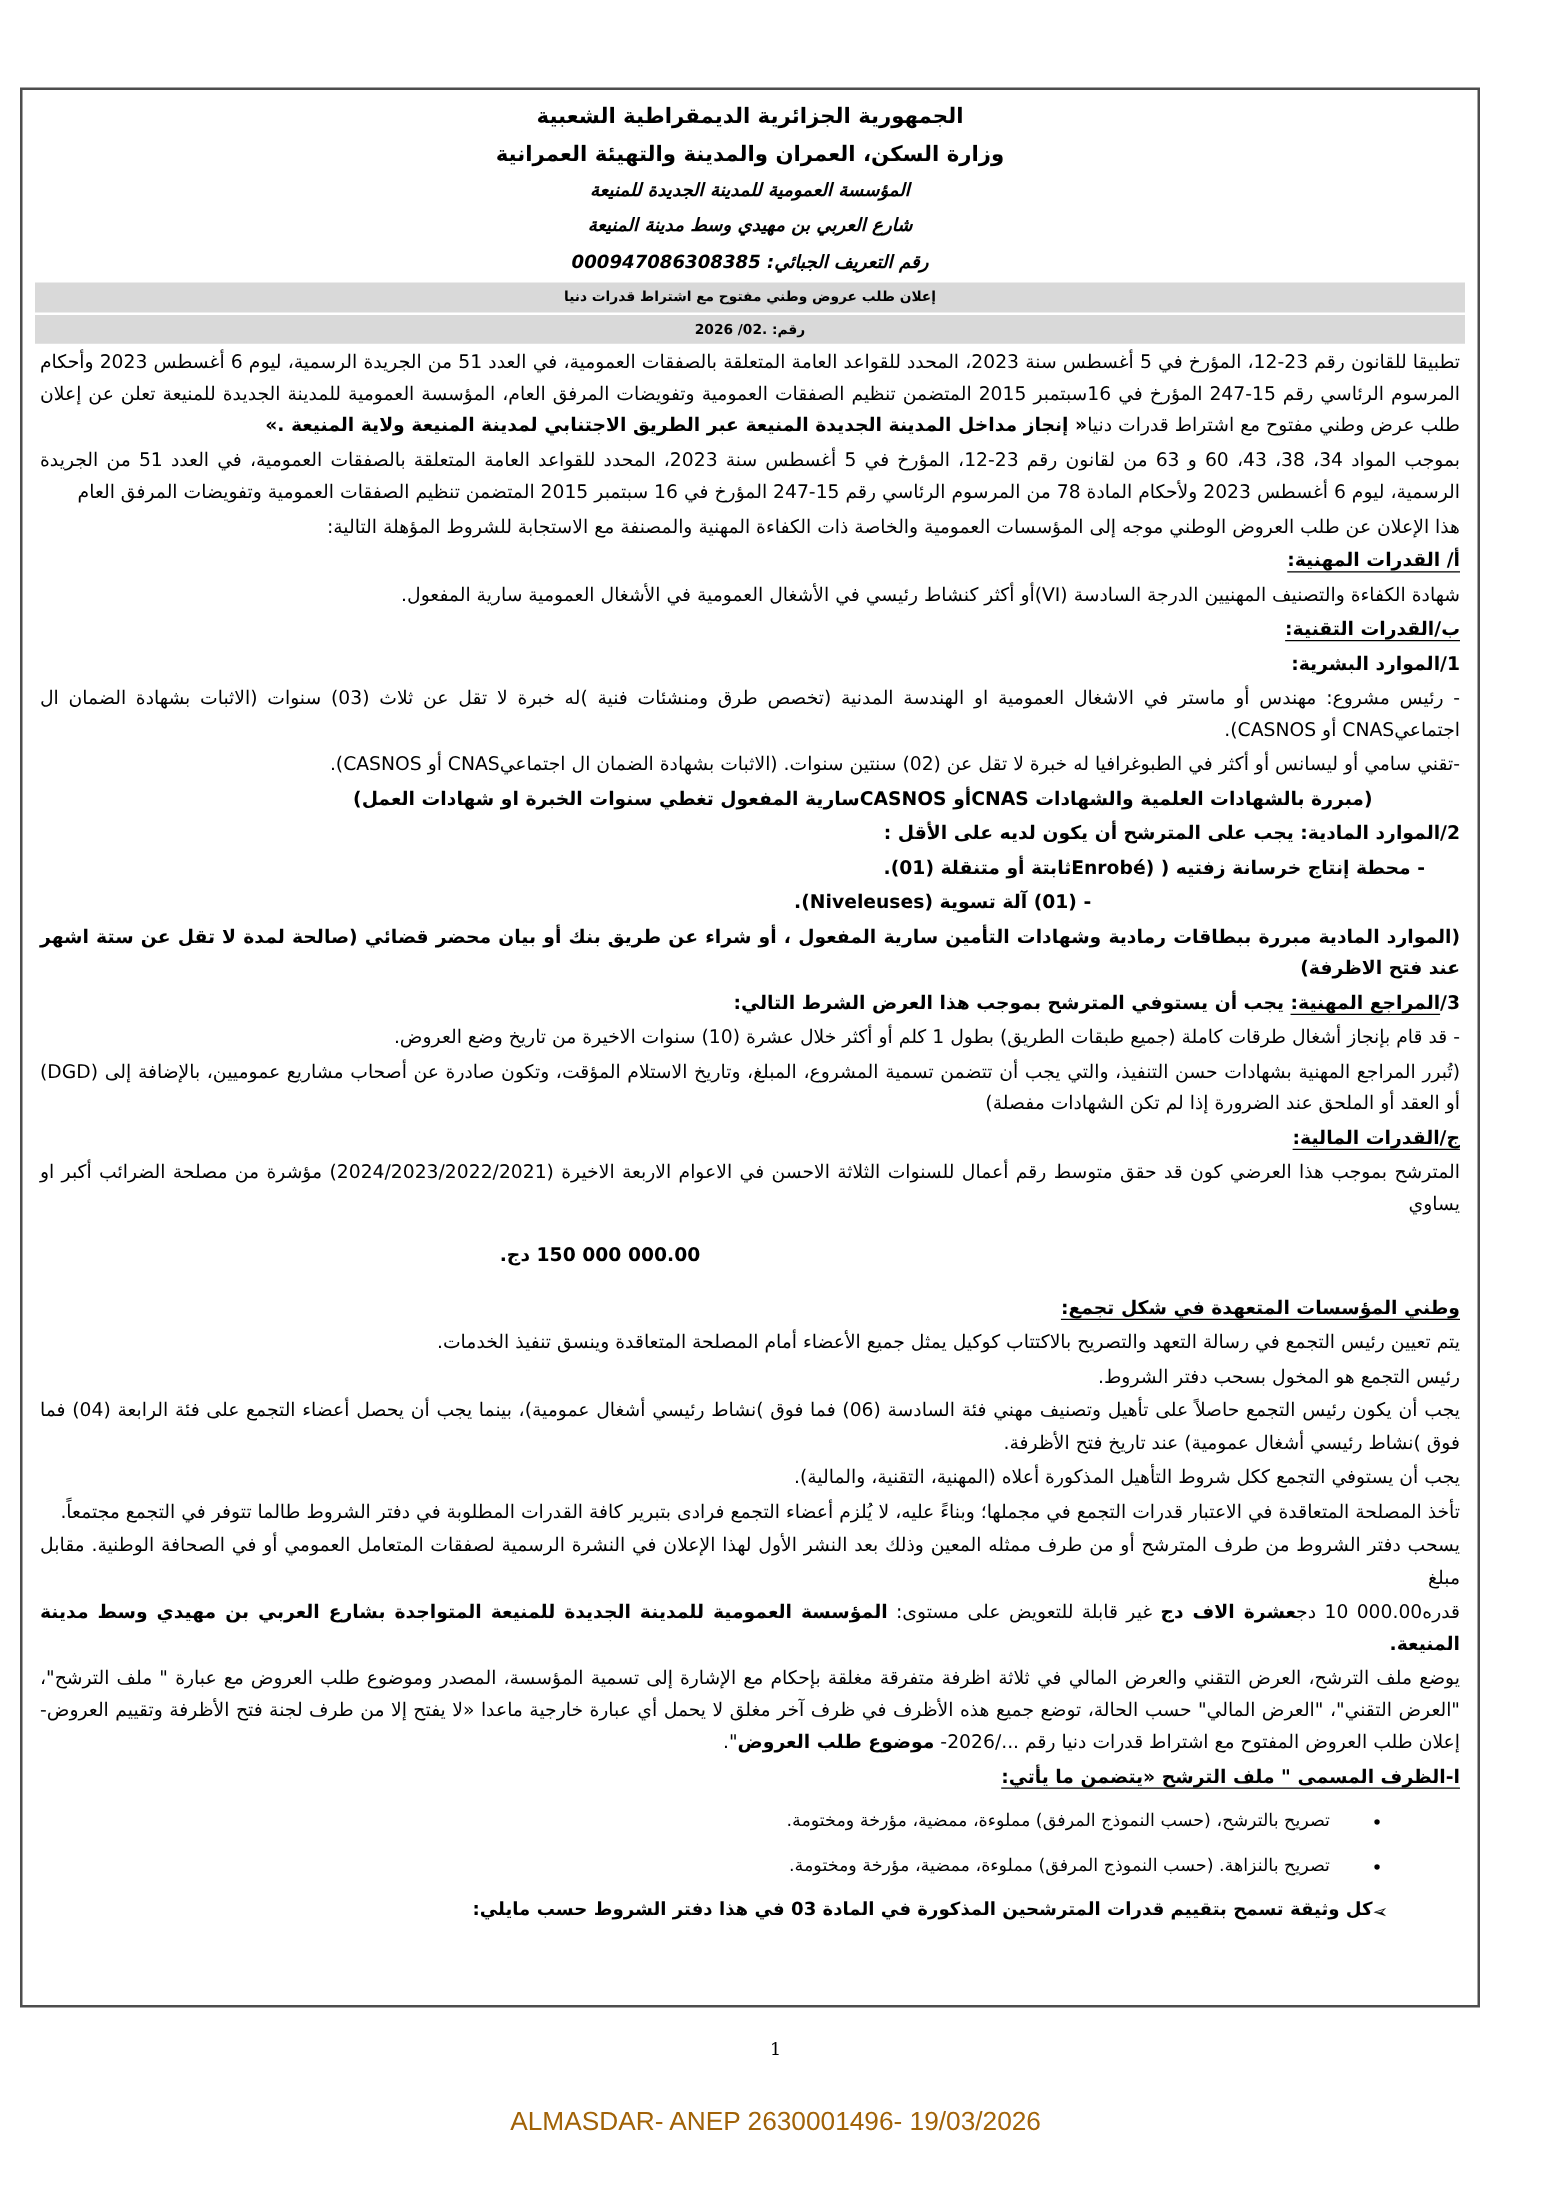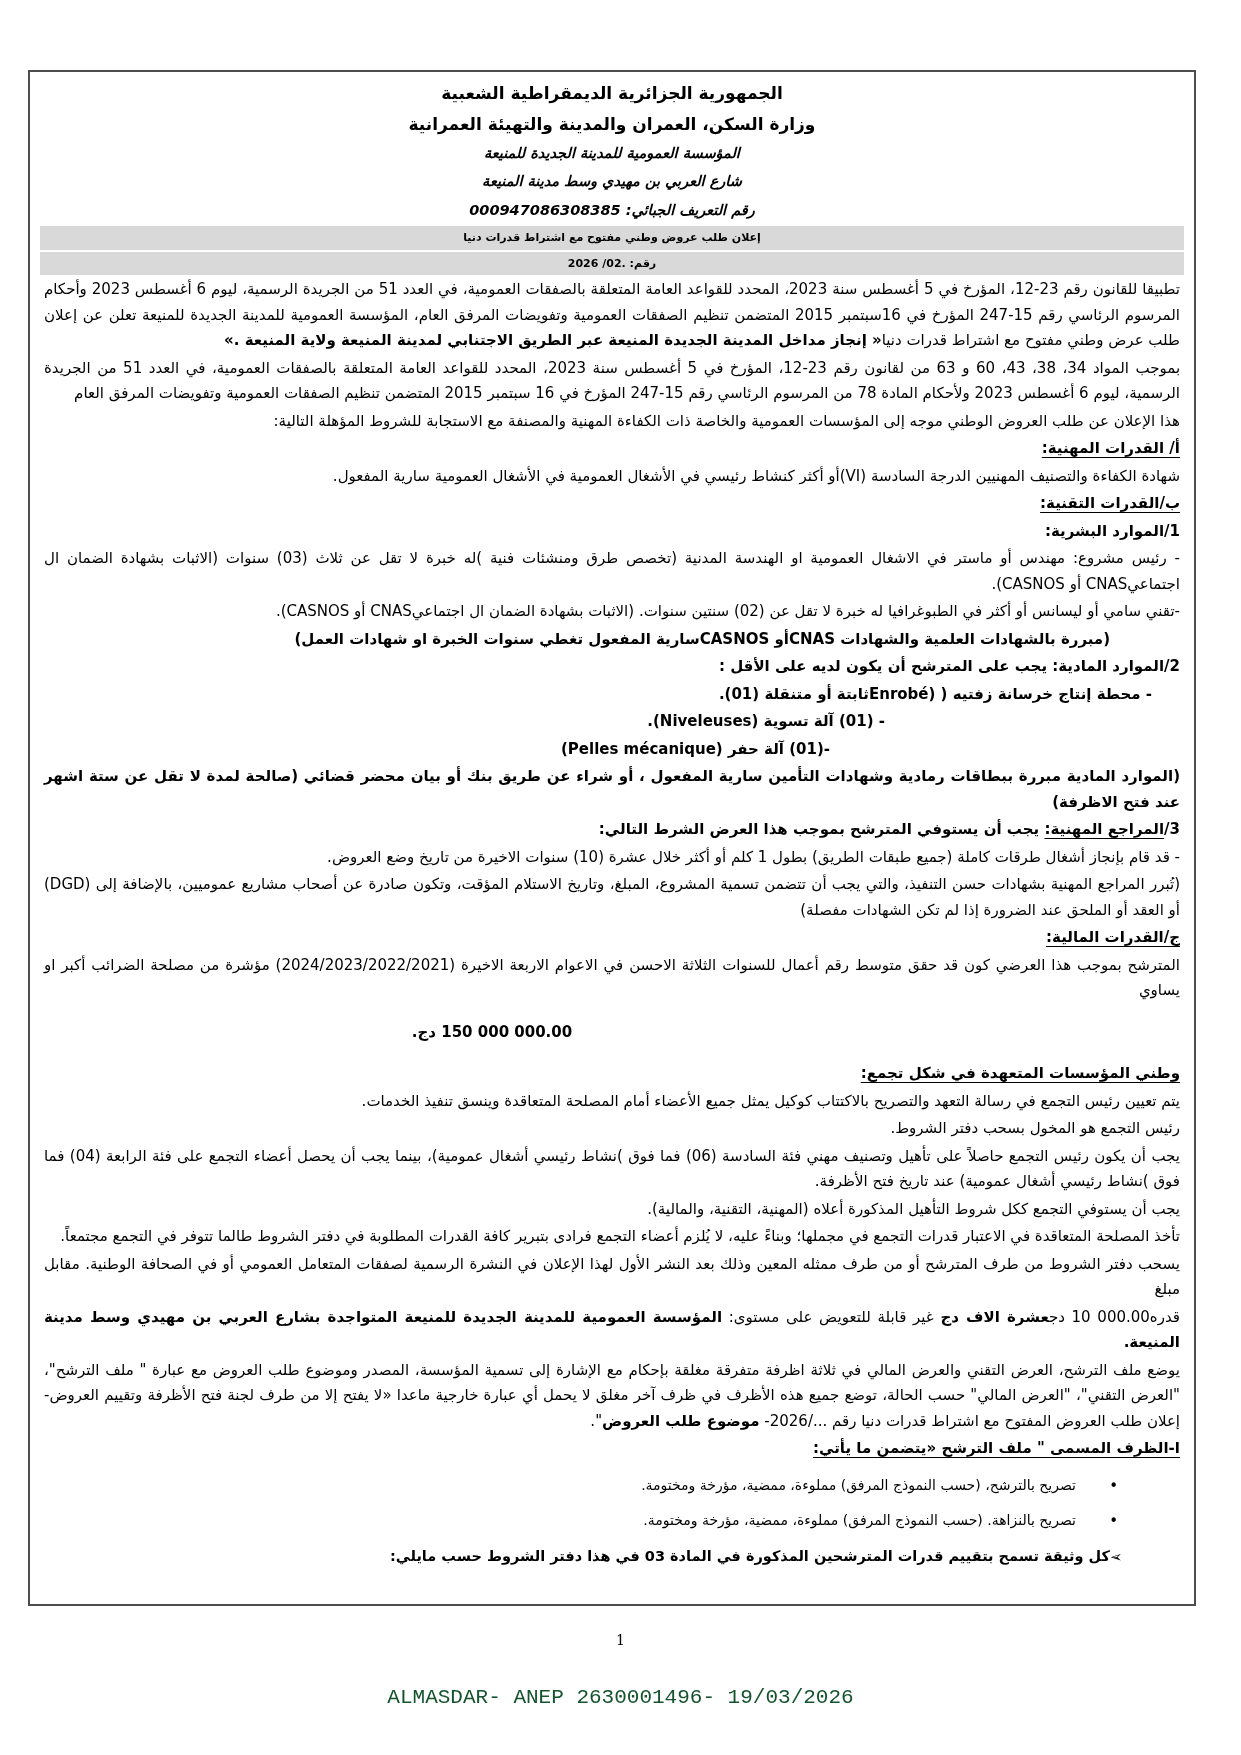--- a/index.html
+++ b/index.html
@@ -3,21 +3,21 @@
 <meta charset="utf-8">
 <style>
   * { margin:0; padding:0; box-sizing:border-box; }
   html,body { background:#ffffff; }
   body {
     width:1241px; height:1755px; position:relative;
     font-family:"DejaVu Sans", sans-serif; color:#000;
     direction:rtl;
   }
   .frame {
-    position:absolute; left:28px; top:70px; width:1168px; height:1536px;
+    position:absolute; left:16px; top:70px; width:1168px; height:1536px;
     border:2px solid #4d4d4d; background:#fff;
     padding:6px 14px 0 14px; overflow:hidden;
   }
   .hd { text-align:center; font-weight:bold; }
   .hd-lg { font-size:17px; line-height:1.8; }
   .hd-sm { font-size:14.5px; line-height:1.95;font-style:italic; }
   .band {
     background:#d9d9d9; text-align:center; font-weight:bold;
     font-size:11px; line-height:1.6; padding:3px 0; margin:2px -4px 0 -4px;
   }
@@ -30,21 +30,21 @@
   .ind2 { padding-right:295px; }
   .ind3 { padding-right:350px; }
   .inset-r { padding-right:70px; text-align:right; }
   .amount-line { text-align:center; padding-left:0; padding-right:240px; font-size:15px; line-height:1.7; margin:16px 0; }
   .bullet-row { display:flex; direction:rtl; align-items:flex-start; padding-right:62px; margin:13px 0; font-size:14px; line-height:1.5; }
   .bullet-dot { width:42px; flex:0 0 42px; font-size:15px; }
   .arrow-row { display:flex; direction:rtl; align-items:flex-start; padding-right:36px; margin:10px 0 0 0; font-size:14.5px; line-height:1.5; font-weight:bold; }
   .arrow-glyph { width:34px; flex:0 0 34px; display:inline-block; transform:scaleX(-1); font-weight:normal; font-size:15px; }
   .page-num { position:absolute; top:1632px; left:0; width:100%; text-align:center; font-size:14px; font-family:"DejaVu Serif", serif; }
   .anep { position:absolute; top:1686px; left:0; width:100%; text-align:center; direction:ltr;
-          font-family:Liberation Mono, monospace; font-size:21px; color:#14532d; }
+          font-family:Liberation Sans, sans-serif; font-size:21px; color:#a16207; }
 </style>
 </head>
 <body>
 
 <div class="page">
   <div class="frame">
 
     <div class="hd hd-lg">الجمهورية الجزائرية الديمقراطية الشعبية</div>
     <div class="hd hd-lg">وزارة السكن، العمران والمدينة والتهيئة العمرانية</div>
     <div class="hd hd-sm">المؤسسة العمومية للمدينة الجديدة للمنيعة</div>
@@ -66,21 +66,20 @@
     <p class="t r b">1/الموارد البشرية:</p>
 
     <p class="t">- رئيس مشروع: مهندس أو ماستر في الاشغال العمومية او الهندسة المدنية (تخصص طرق ومنشئات فنية )له خبرة لا تقل عن ثلاث (03) سنوات (الاثبات بشهادة الضمان ال اجتماعيCNAS أو CASNOS).</p>
     <p class="t">-تقني سامي أو ليسانس أو أكثر في الطبوغرافيا له خبرة لا تقل عن (02) سنتين سنوات. (الاثبات بشهادة الضمان ال اجتماعيCNAS أو CASNOS).</p>
 
     <p class="t b inset-r">(مبررة بالشهادات العلمية والشهادات CNASأو CASNOSسارية المفعول تغطي سنوات الخبرة او شهادات العمل)</p>
 
     <p class="t r b">2/الموارد المادية: يجب على المترشح أن يكون لديه على الأقل :</p>
     <p class="t r b ind1">- محطة إنتاج خرسانة زفتيه ( (Enrobéثابتة أو متنقلة (01).</p>
     <p class="t r b ind2">- (01) آلة تسوية (Niveleuses).</p>
-    <p class="t r b ind3">-(01) آلة حفر (Pelles mécanique)</p>
 
     <p class="t r b">(الموارد المادية مبررة ببطاقات رمادية وشهادات التأمين سارية المفعول ، أو شراء عن طريق بنك أو بيان محضر قضائي (صالحة لمدة لا تقل عن ستة اشهر عند فتح الاظرفة)</p>
 
     <p class="t r b"><span>3/</span><span class="u">المراجع المهنية:</span><span> يجب أن يستوفي المترشح بموجب هذا العرض الشرط التالي:</span></p>
 
     <p class="t">- قد قام بإنجاز أشغال طرقات كاملة (جميع طبقات الطريق) بطول 1 كلم أو أكثر خلال عشرة (10) سنوات الاخيرة من تاريخ وضع العروض.</p>
     <p class="t small">(تُبرر المراجع المهنية بشهادات حسن التنفيذ، والتي يجب أن تتضمن تسمية المشروع، المبلغ، وتاريخ الاستلام المؤقت، وتكون صادرة عن أصحاب مشاريع عموميين، بالإضافة إلى (DGD) أو العقد أو الملحق عند الضرورة إذا لم تكن الشهادات مفصلة)</p>
 
     <p class="t r b"><span class="u">ج/القدرات المالية:</span></p>
     <p class="t">المترشح بموجب هذا العرضي كون قد حقق متوسط رقم أعمال للسنوات الثلاثة الاحسن في الاعوام الاربعة الاخيرة (2024/2023/2022/2021) مؤشرة من مصلحة الضرائب أكبر او يساوي</p>

